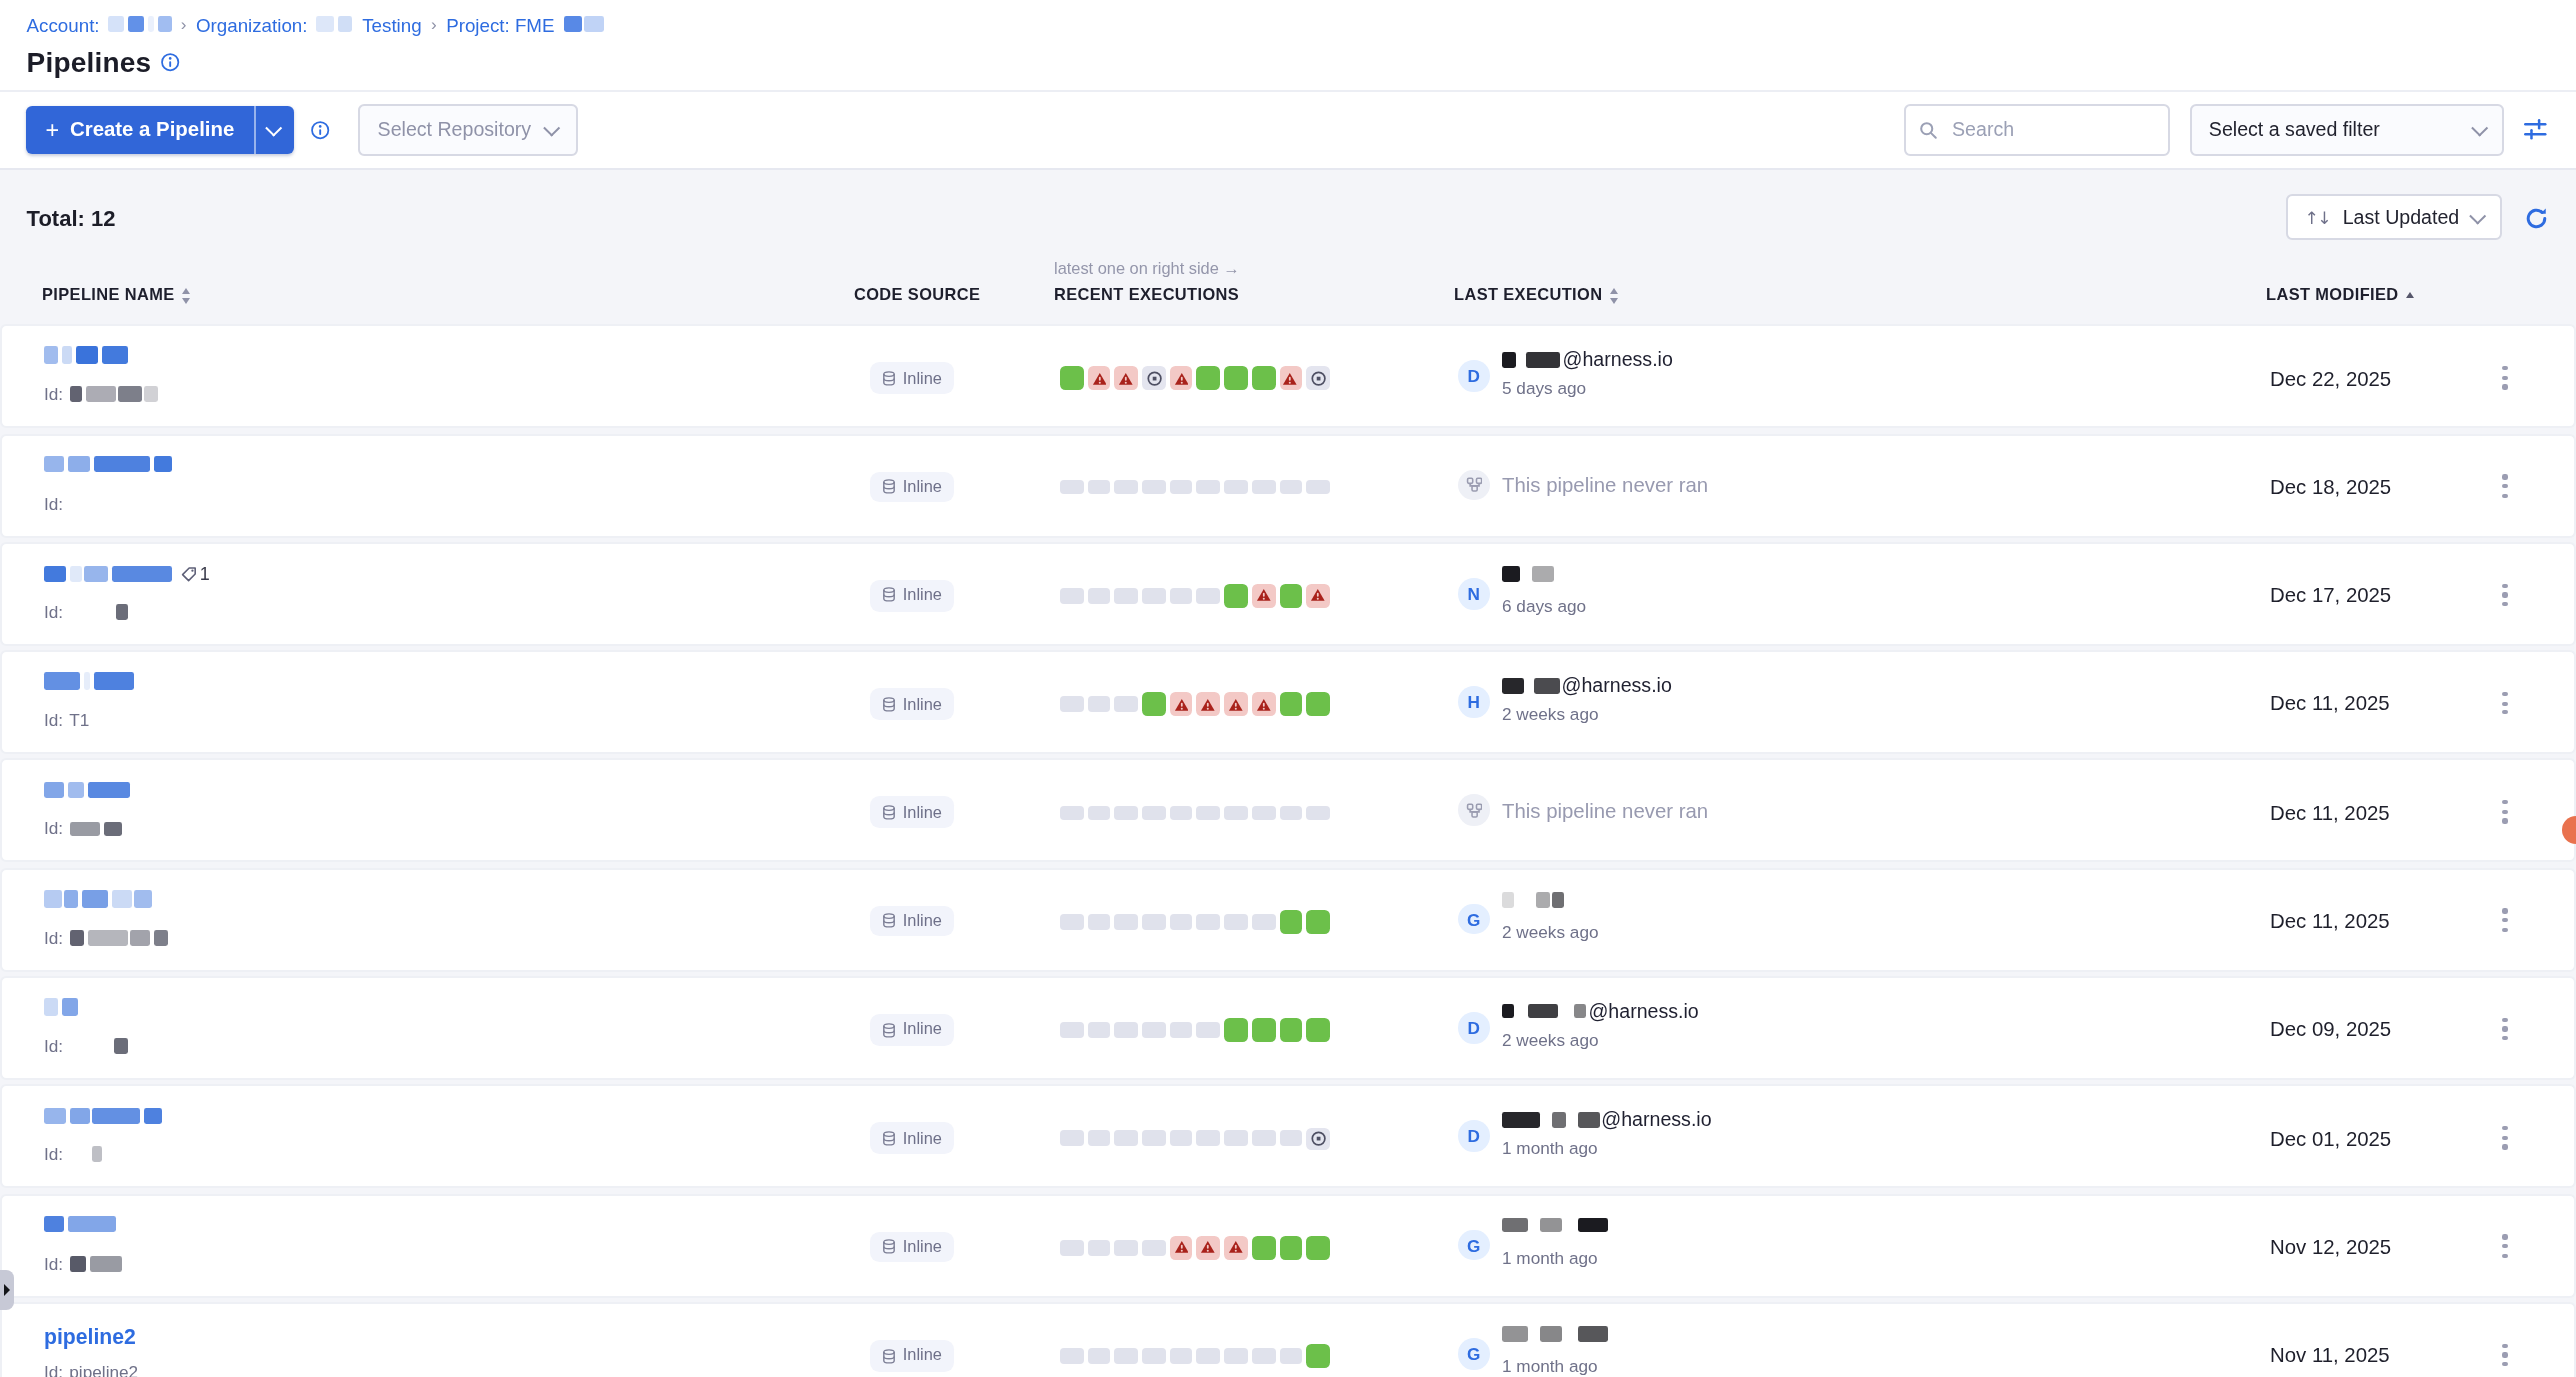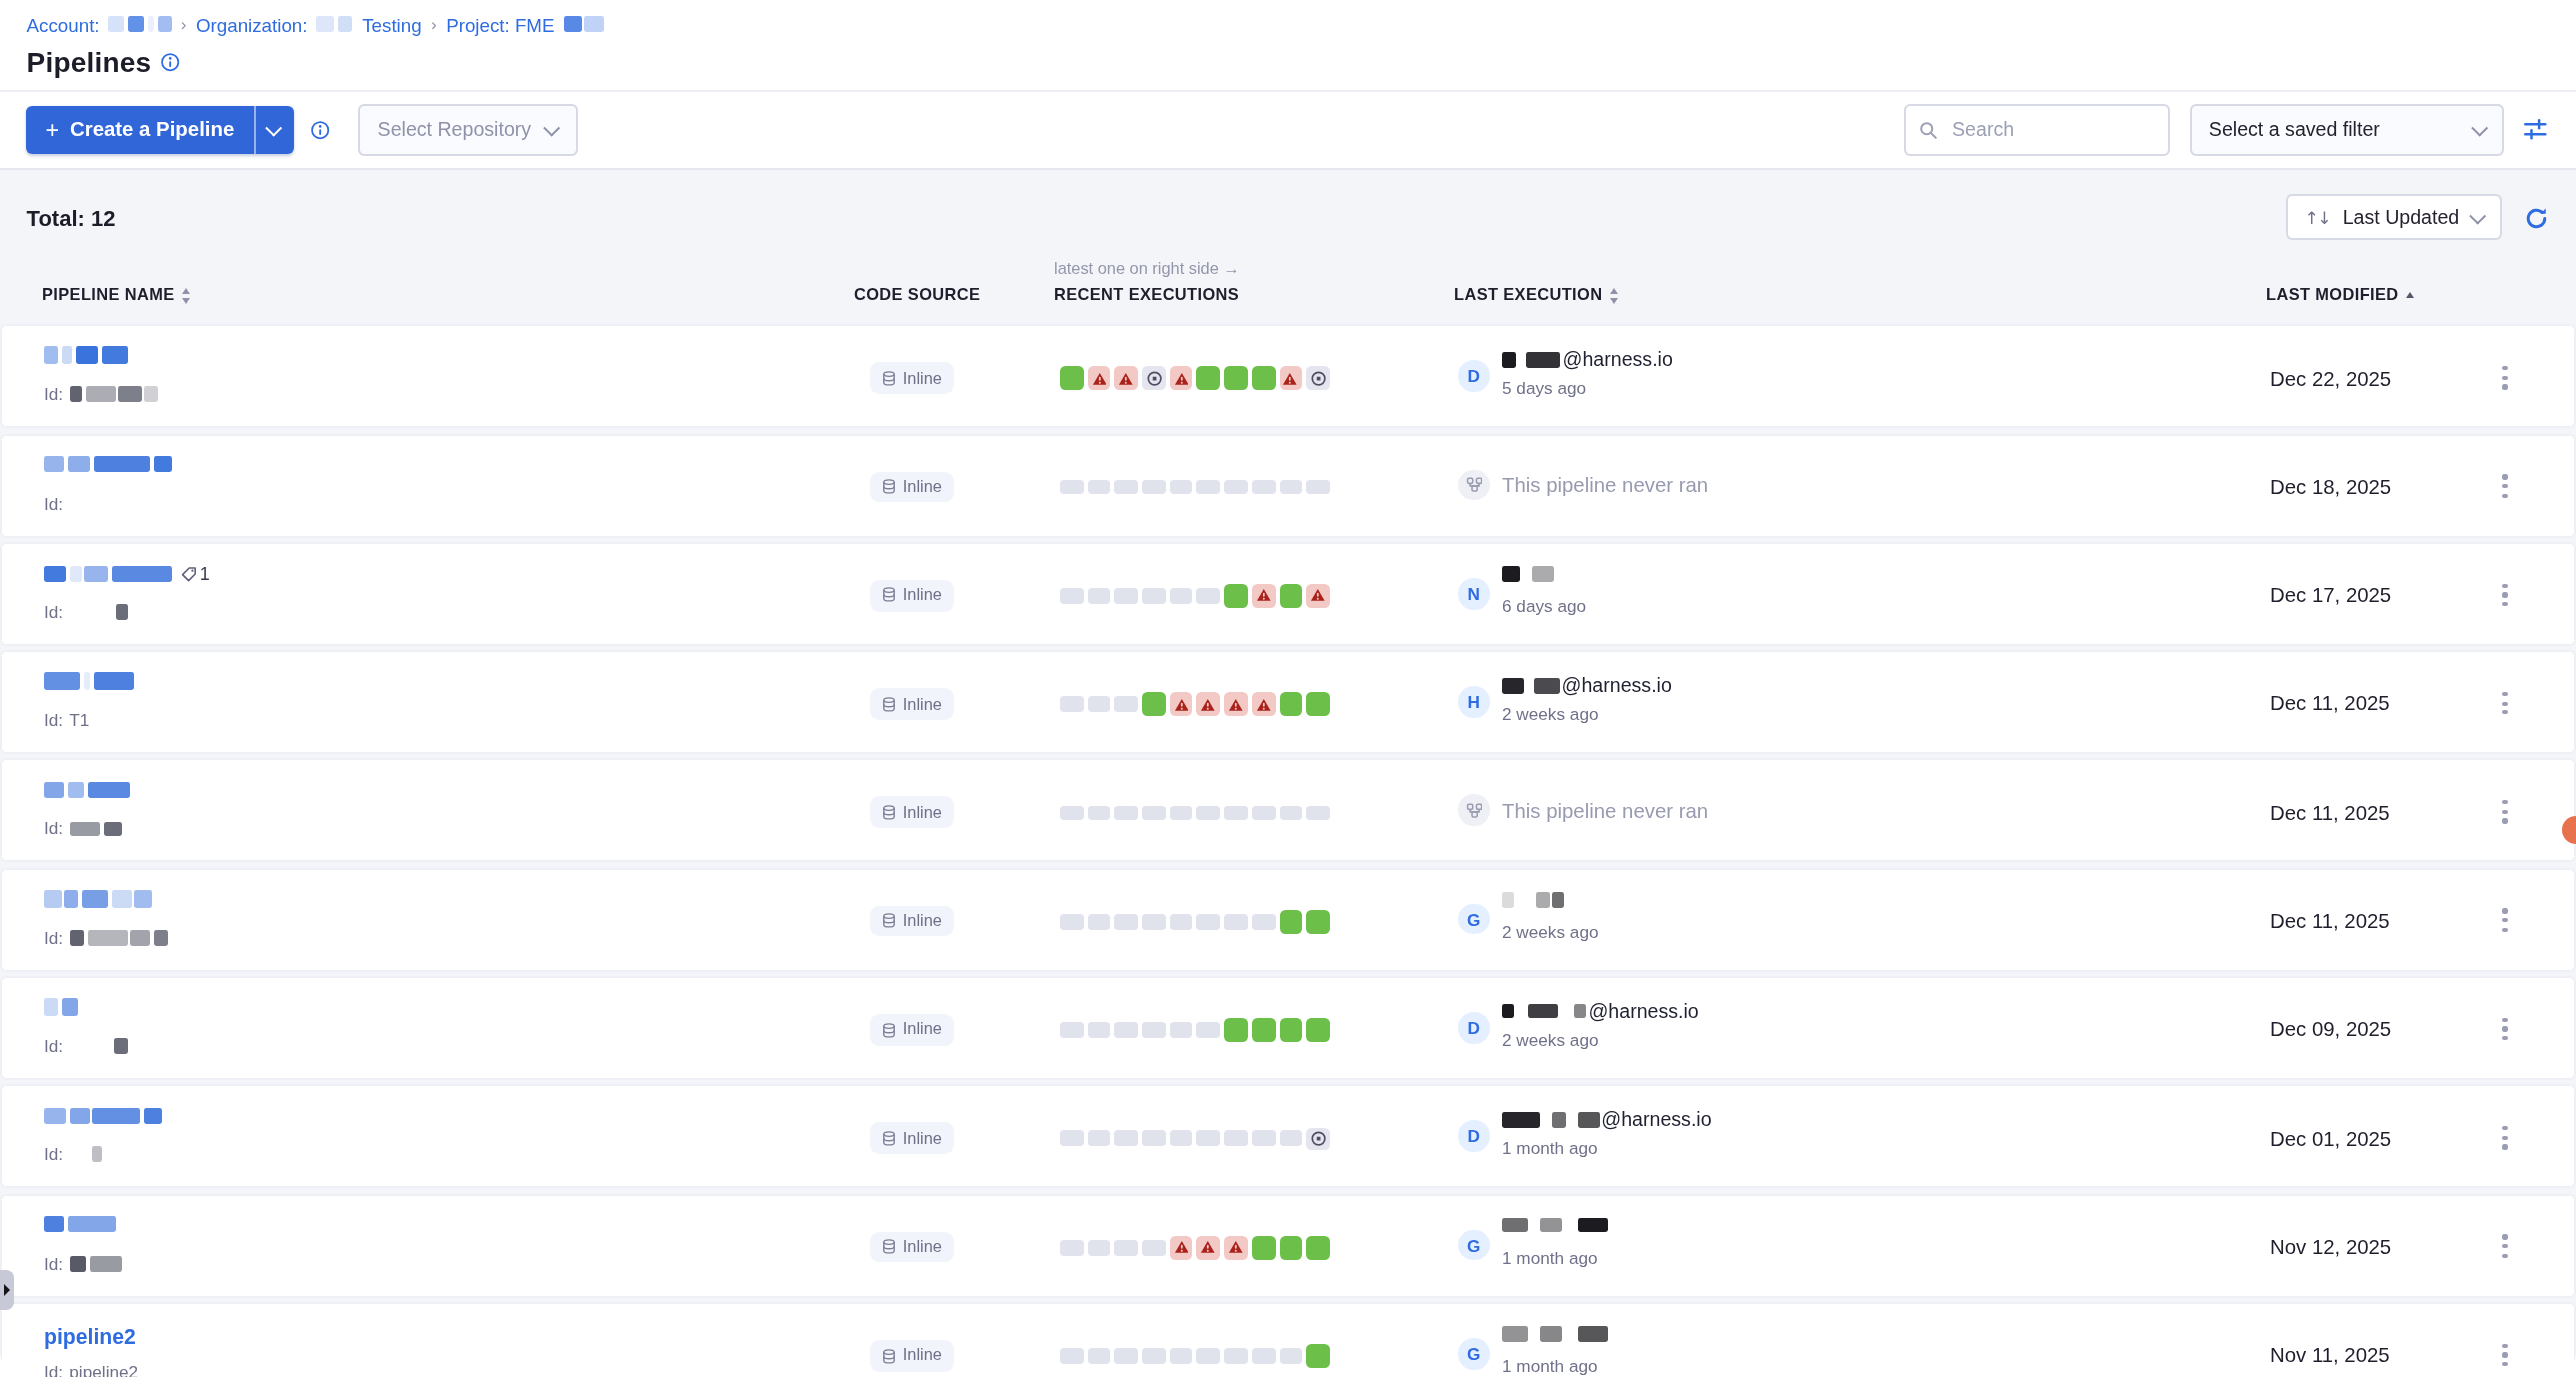--- a/index.html
+++ b/index.html
@@ -1,16 +1,16 @@
 <!DOCTYPE html>
 <html style="font-size:12.5px"><head>
 <meta charset="utf-8">
 <style>
   html,body{margin:0;padding:0;background:#fff;}
-  .viewport{width:2576px;height:1377px;overflow:hidden;position:relative;border-radius:25px;}
+  .viewport{width:2576px;height:1377px;overflow:hidden;position:relative;}
   .stage{width:1288px;height:689px;transform:scale(2);transform-origin:0 0;position:relative;
          font-family:"Liberation Sans","DejaVu Sans",sans-serif;background:#f4f5f9;overflow:hidden;}
   
   .hdr{background:#fff;border-bottom:0.8px solid #eceef4;padding:6.3px 0 5.5px 13.3px;}
   .breadcrumb{display:flex;align-items:center;gap:4.7px;font-size:9.4px;color:#2e6ce0;height:11.7px;}
   .breadcrumb a{color:#2e6ce0;text-decoration:none;cursor:pointer;}
   .sep{color:#8f92a8;font-size:8.6px;}
   .title-row{display:flex;align-items:center;gap:4.7px;margin-top:5.5px;}
   .title{font-size:14px;font-weight:700;color:#1c1d28;margin:0;letter-spacing:0.1px;}
   

